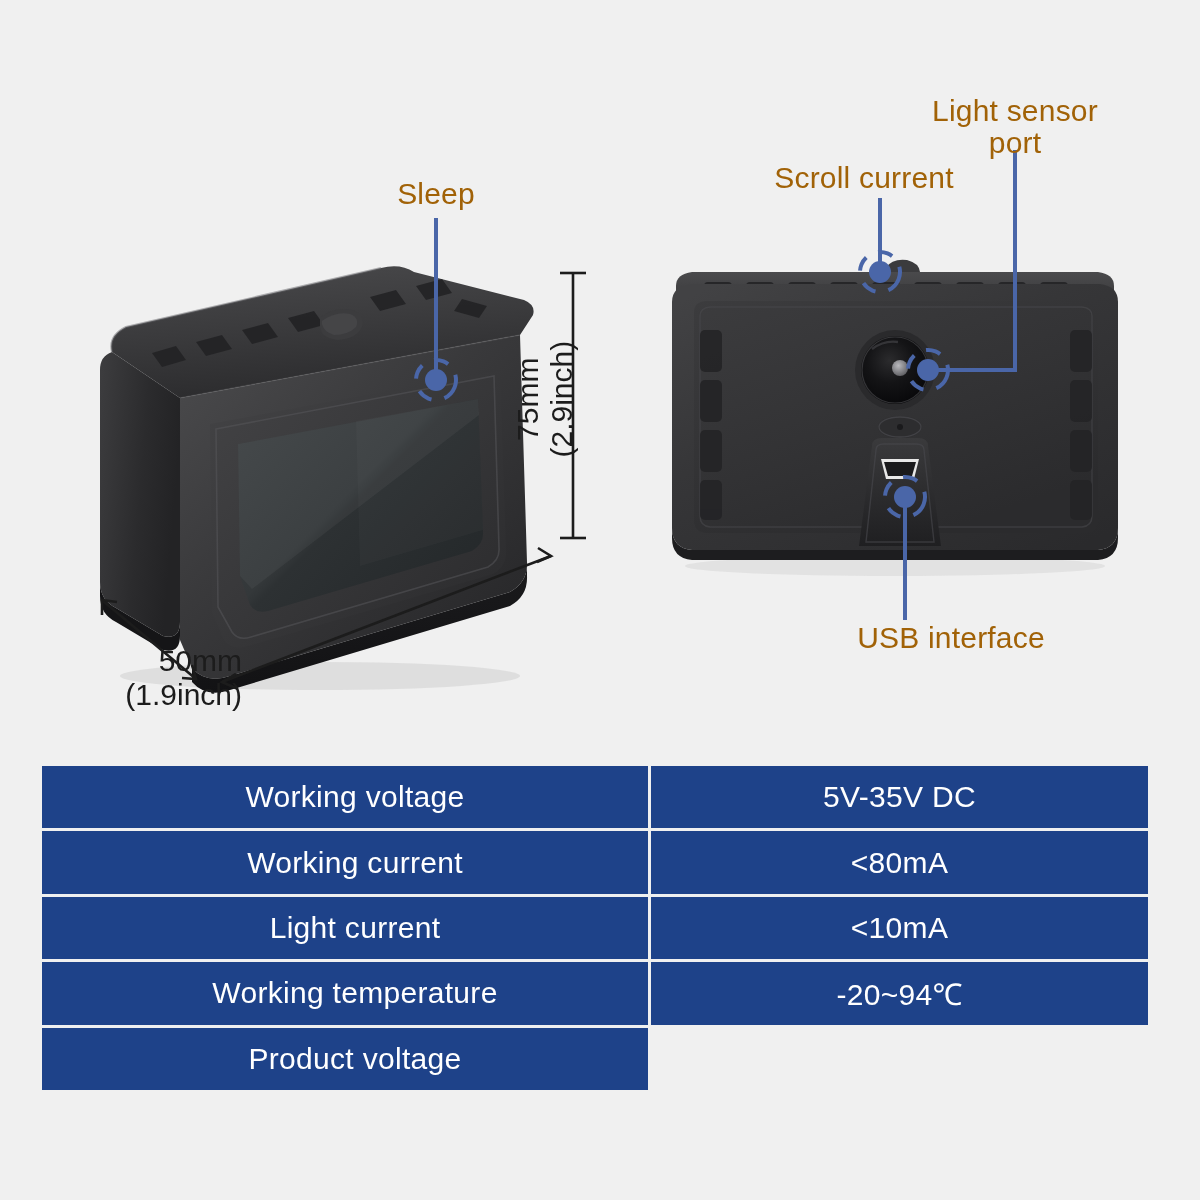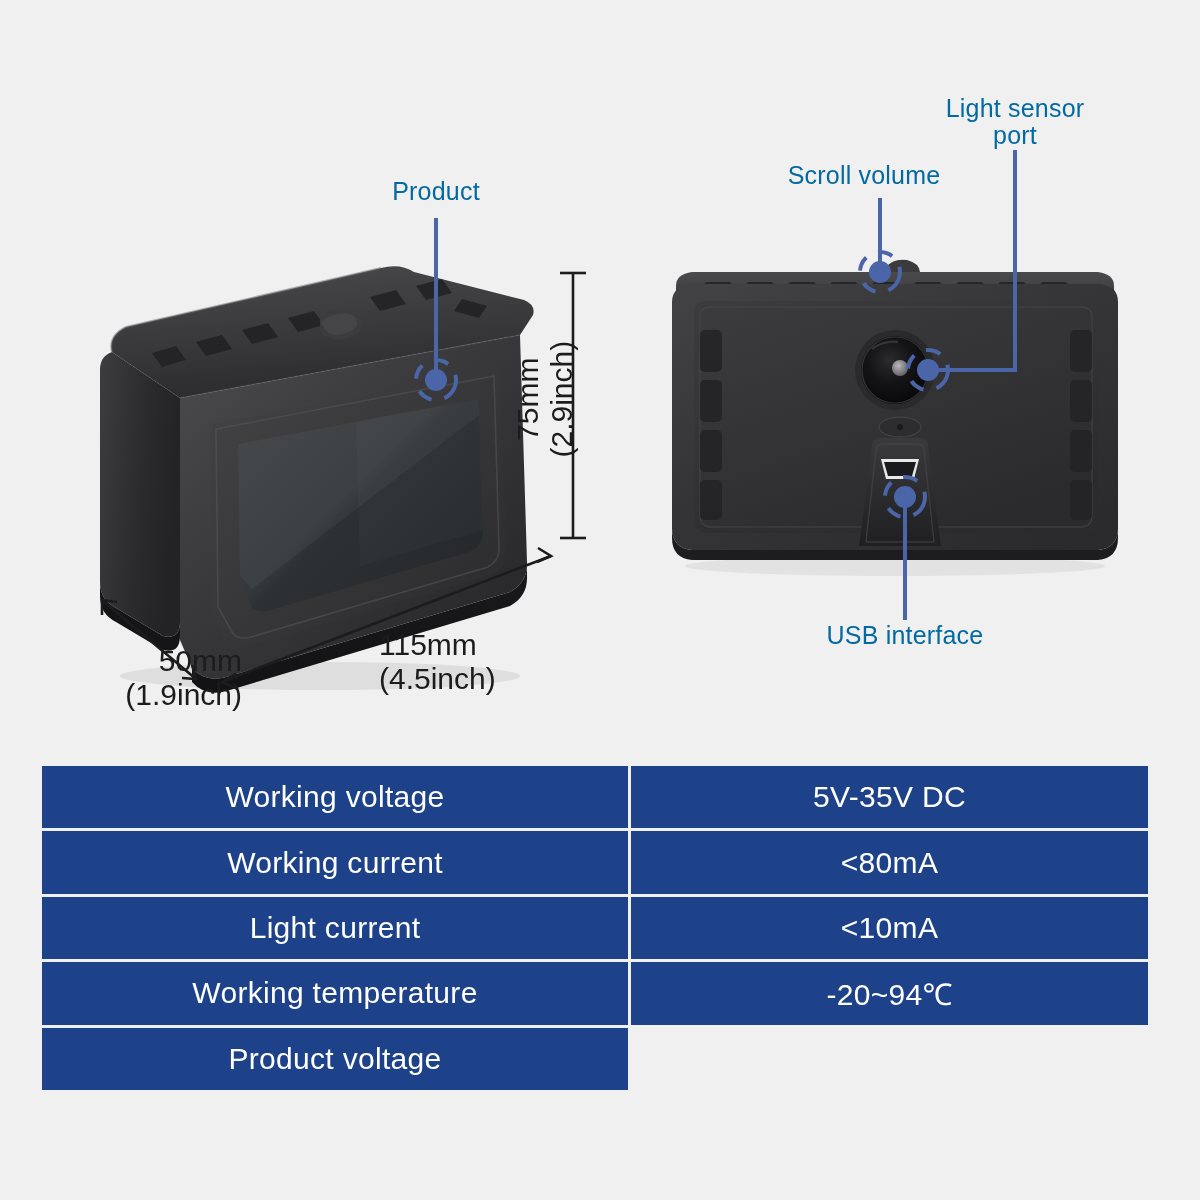--- a/index.html
+++ b/index.html
@@ -18,23 +18,23 @@
 
   .stage {
     position: absolute;
     left: 0; top: 0;
     width: 1200px; height: 1200px;
   }
 
   
   .callout-label {
     position: absolute;
-    font-size: 25px;
+    font-size: 30px;
     line-height: 1.08;
-    color: #0369a1;
+    color: #a16207;
     letter-spacing: 0.2px;
     white-space: pre;
     text-align: center;
   }
 
   
   .dim-label {
     position: absolute;
     font-size: 30px;
     line-height: 1.14;
@@ -65,21 +65,21 @@
   }
   .spec-cell {
     background: #1e4289;
     color: #ffffff;
     display: flex;
     align-items: center;
     justify-content: center;
     font-size: 30px;
     letter-spacing: 0.3px;
   }
-  .spec-cell.label { width: 586px; }
+  .spec-cell.label { width: 586px; padding-left: 20px; }
   .spec-cell.value { flex: 1 1 auto; }
 </style>
 </head>
 <body>
 
 <div class="stage">
 
   <svg width="1200" height="1200" viewBox="0 0 1200 1200" style="position:absolute;left:0;top:0;">
     <defs>
 
@@ -305,34 +305,32 @@
       </g>
 
       <g>
         <line x1="102" y1="600" x2="196" y2="679"></line>
         <path d="M102 615 L102 600 L117 602" stroke-width="2.6"></path>
         <path d="M182 678 L196 679 L192 665" stroke-width="2.6"></path>
       </g>
     </g>
   </svg>
 
-  <div class="callout-label" style="left:380px; top:178px; width:112px;">Product</div>
-
-  <div class="callout-label" style="left:764px; top:162px; width:200px;">Scroll volume</div>
+  <div class="callout-label" style="left:380px; top:178px; width:112px;">Sleep</div>
+
+  <div class="callout-label" style="left:764px; top:162px; width:200px;">Scroll current</div>
 
   <div class="callout-label" style="left:915px; top:95px; width:200px;">Light sensor
 port</div>
 
-  <div class="callout-label" style="left:805px; top:622px; width:200px;">USB interface</div>
+  <div class="callout-label" style="left:851px; top:622px; width:200px;">USB interface</div>
 
   <div class="dim-label dim-vert" style="left:545px; top:399px; width:160px; margin-left:-80px; margin-top:-34px;">75mm
 (2.9inch)</div>
 
-  <div class="dim-label" style="left:379px; top:628px; width:220px; text-align:left;">115mm
-(4.5inch)</div>
 
   <div class="dim-label" style="left:22px; top:644px; width:220px; text-align:right;">50mm
 (1.9inch)</div>
 
   <div class="spec-table">
 
     <div class="spec-row">
       <div class="spec-cell label">Working voltage</div>
       <div class="spec-cell value">5V-35V DC</div>
     </div>

